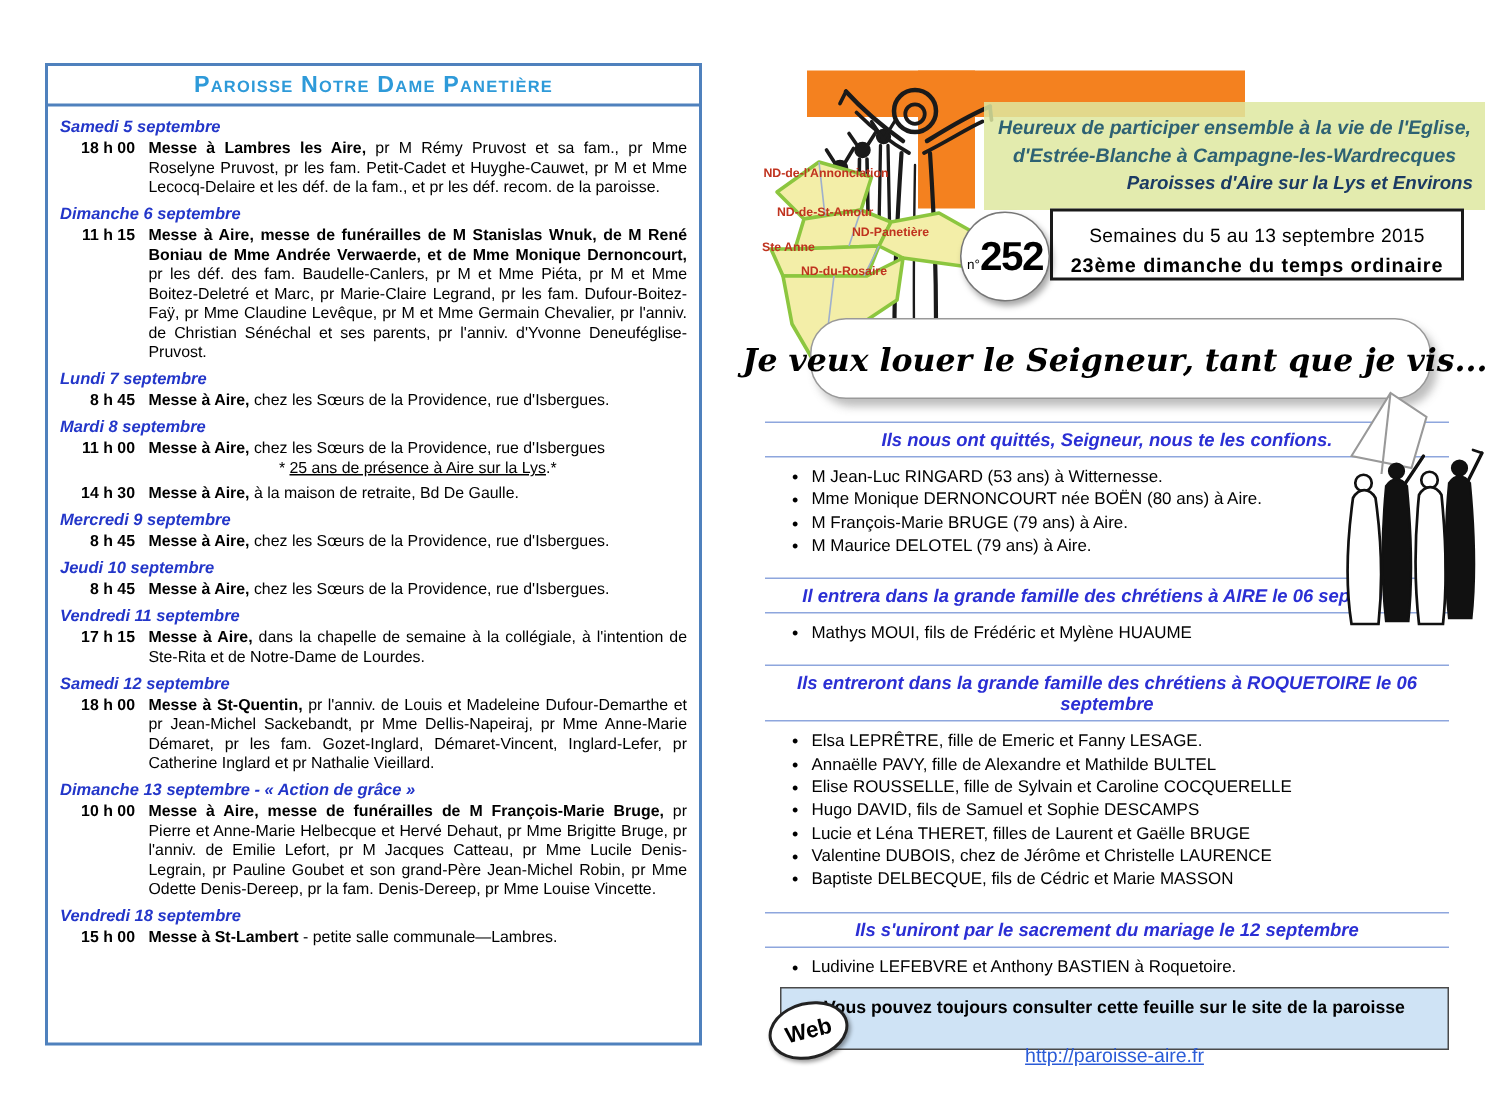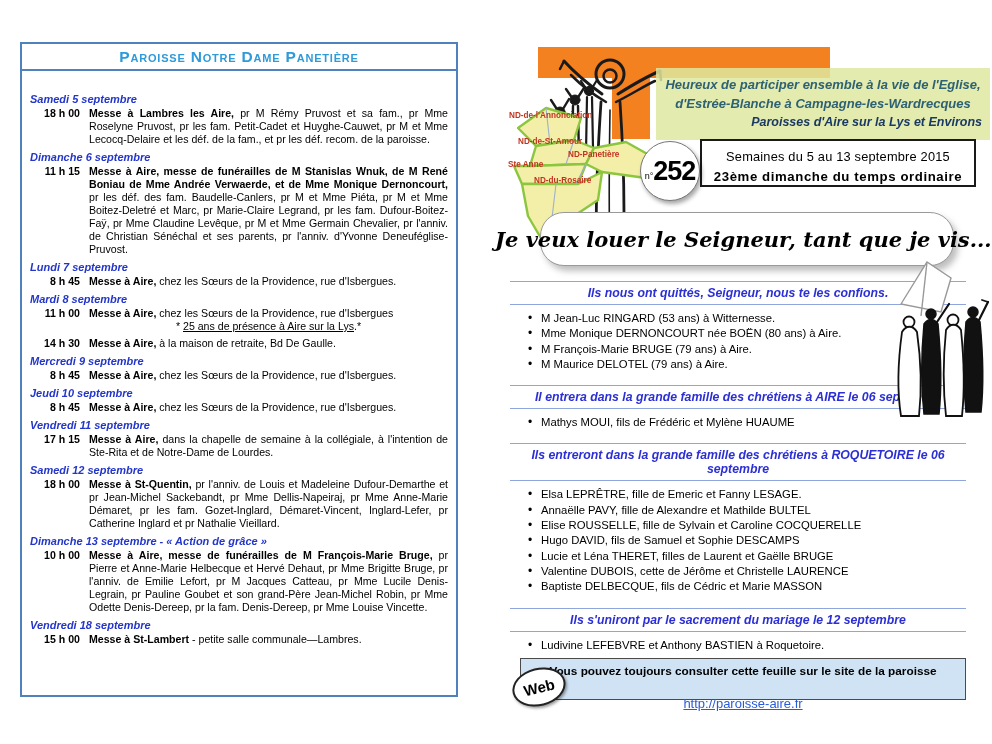--- a/index.html
+++ b/index.html
@@ -1,24 +1,24 @@
 <!DOCTYPE html>
 <html><head>
 <meta charset="utf-8">
 <style>
   html,body{margin:0;padding:0;background:#ffffff;}
   .sheet{position:relative;width:992px;height:744px;background:#ffffff;overflow:hidden;
          font-family:"Liberation Sans",sans-serif;color:#000;}
 
   
-  .left-page{position:absolute;left:20px;top:42px;width:438px;height:655px;
+  .left-page{position:absolute;left:30px;top:42px;width:438px;height:655px;
              border:2px solid #4f81bd;box-sizing:border-box;background:#fff;}
   .left-title{height:25px;border-bottom:2px solid #4f81bd;display:flex;align-items:center;justify-content:center;
               color:#2e9ad9;font-weight:bold;font-size:15.5px;font-variant:small-caps;letter-spacing:.8px;}
-  .schedule{padding:3px 8px 0 8px;font-size:10.6px;line-height:13px;margin-top:14px;}
+  .schedule{padding:3px 8px 0 8px;font-size:10.6px;line-height:13px;}
   .day{margin-top:5px;}
   .day-date{color:#2336c9;font-weight:bold;font-style:italic;font-size:11px;line-height:13px;}
   .event{display:flex;margin-top:1px;}
   .event + .event{margin-top:4px;}
   .event-time{width:50px;flex:none;font-weight:bold;text-align:right;white-space:pre;}
   .event-body{margin-left:9px;flex:1;text-align:justify;}
   .event-note{text-align:center;margin-top:0;}
 
   
   .orange-bar{position:absolute;left:538px;top:47px;width:292px;height:31px;background:#f4811f;}
@@ -249,21 +249,21 @@
       <ul class="sec-list">
         <li>Mathys MOUI, fils de Frédéric et Mylène HUAUME</li>
       </ul>
       <div class="sec-header">Ils entreront dans la grande famille des chrétiens à ROQUETOIRE le 06 septembre</div>
       <ul class="sec-list">
         <li>Elsa LEPRÊTRE, fille de Emeric et Fanny LESAGE.</li>
         <li>Annaëlle PAVY, fille de Alexandre et Mathilde BULTEL</li>
         <li>Elise ROUSSELLE, fille de Sylvain et Caroline COCQUERELLE</li>
         <li>Hugo DAVID, fils de Samuel et Sophie DESCAMPS</li>
         <li>Lucie et Léna THERET, filles de Laurent et Gaëlle BRUGE</li>
-        <li>Valentine DUBOIS, cette de Jérôme et Christelle LAURENCE</li>
+        <li>Valentine DUBOIS, chez de Jérôme et Christelle LAURENCE</li>
         <li>Baptiste DELBECQUE, fils de Cédric et Marie MASSON</li>
       </ul>
       <div class="sec-header">Ils s'uniront par le sacrement du mariage le 12 septembre</div>
       <ul class="sec-list">
         <li>Ludivine LEFEBVRE et Anthony BASTIEN à Roquetoire.</li>
       </ul>
     </div>
 
   <div class="web-box">
     <div class="web-line">Vous pouvez toujours consulter cette feuille sur le site de la paroisse</div>

